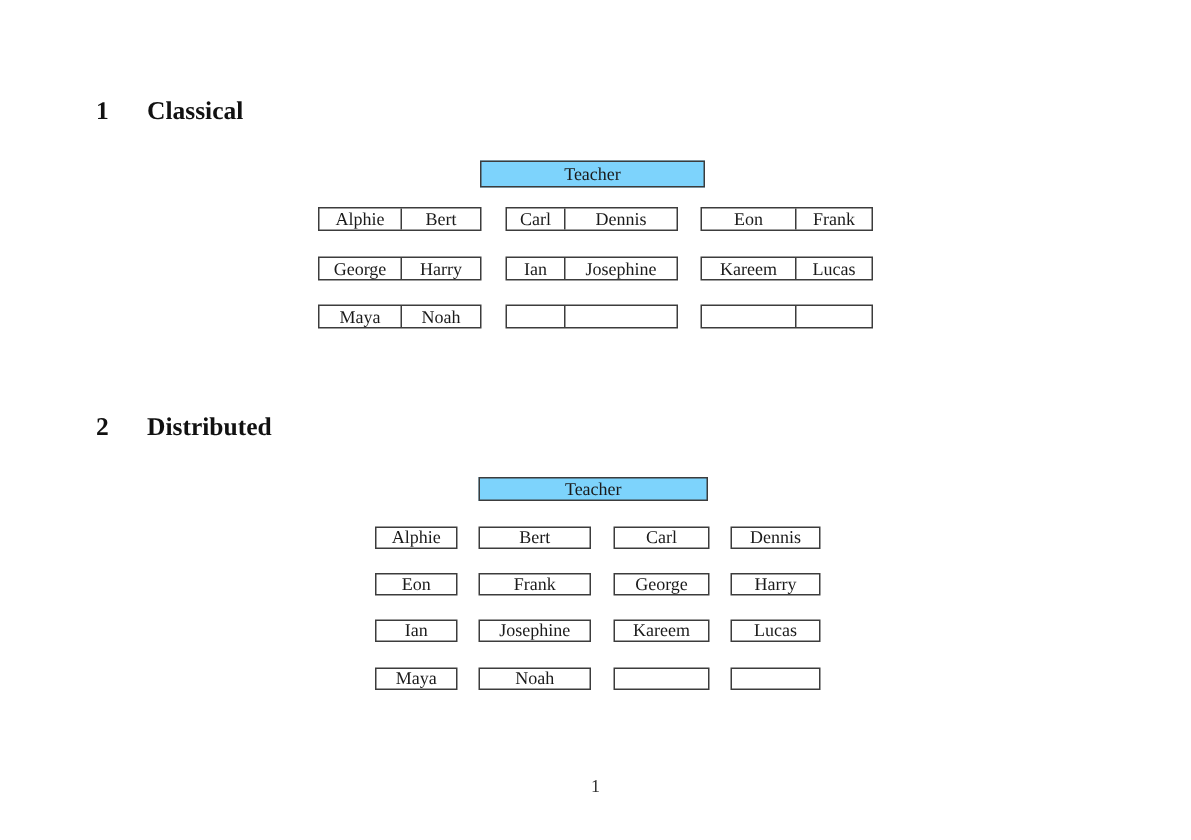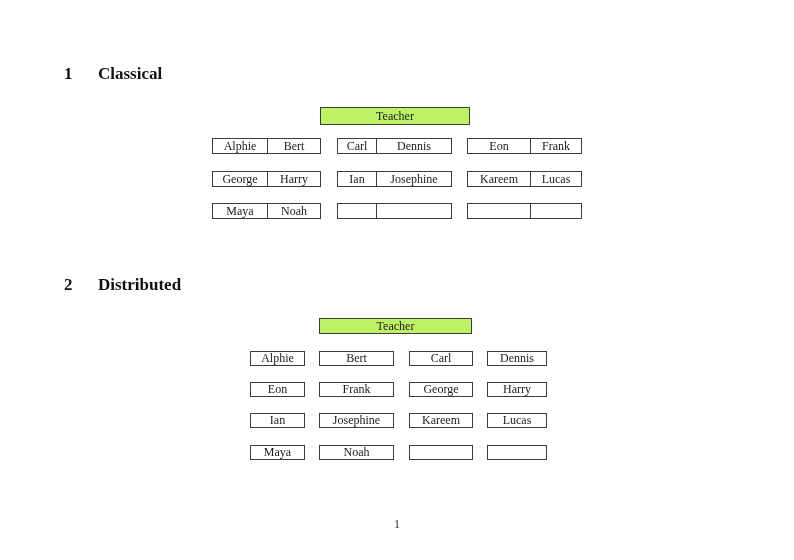--- a/index.html
+++ b/index.html
@@ -25,21 +25,21 @@
     line-height: 20px;
     color: #111111;
   }
   .heading .num {
     width: 34px;
   }
   .teacher {
     position: absolute;
     box-sizing: border-box;
     border: 1px solid #3c3c3c;
-    background: #bef264;
+    background: #7dd3fc;
     display: flex;
     align-items: center;
     justify-content: center;
     font-size: 12px;
   }
   .teacher.cl { left: 320px; top: 107px; width: 150px; height: 18px; }
   .teacher.ds { left: 319px; top: 318px; width: 153px; height: 16px; }
 
   
   .desk {

